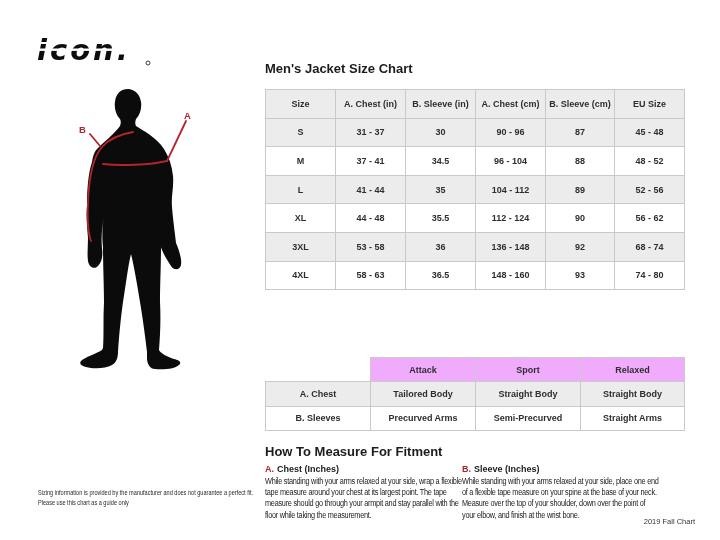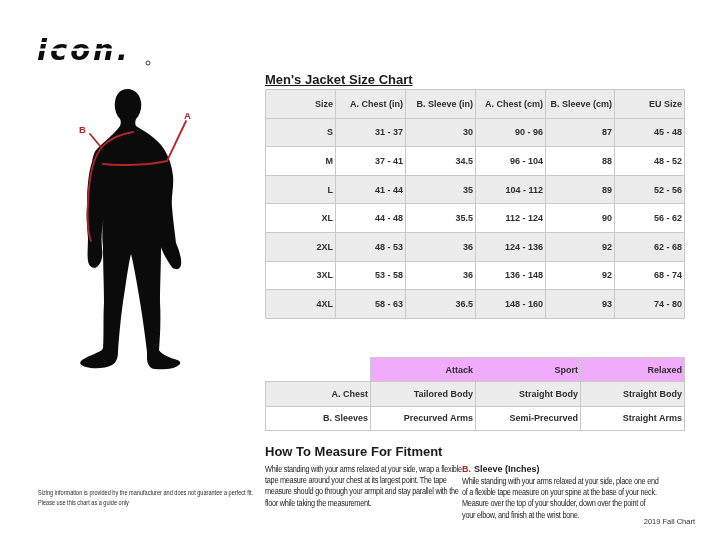--- a/index.html
+++ b/index.html
@@ -4,29 +4,29 @@
 <style>
   html,body{margin:0;padding:0;background:#fff;}
   #page{position:relative;width:720px;height:540px;background:#ffffff;overflow:hidden;
         font-family:"Liberation Sans",sans-serif;color:#2e2e2e;}
   
   #logo{position:absolute;left:34px;top:32px;}
   
   #figure{position:absolute;left:58px;top:86px;}
   
   .sec-title{position:absolute;left:265px;font-size:13px;font-weight:bold;color:#1c1c1c;letter-spacing:0;}
-  #title-size{top:72px;text-decoration:underline;}
+  #title-size{top:61px;}
   #title-styles{top:333px;}
   #title-measure{top:444px;text-align:center;}
   
   table{border-collapse:collapse;table-layout:fixed;position:absolute;left:265px;width:419px;
         font-size:9px;font-weight:bold;color:#2e2e2e;}
   #size-table{top:89px;}
   #styles-table{top:357px;}
-  td,th{border:1px solid #c9c9c9;text-align:right;vertical-align:middle;padding:0 2px;
+  td,th{border:1px solid #c9c9c9;text-align:center;vertical-align:middle;padding:0 2px;
         font-weight:bold;overflow:hidden;white-space:nowrap;margin-left:36px;}
   #size-table th,#size-table td{height:27.6px;}
   #styles-table th,#styles-table td{height:23.3px;}
   #size-table thead tr{background:#ececec;}
   #size-table tbody tr:nth-child(odd){background:#ececec;}
   #size-table tbody tr:nth-child(even){background:#ffffff;}
   #styles-table thead tr{background:#f0abfc;}
   #styles-table tbody tr:nth-child(odd){background:#ececec;}
   #styles-table tbody tr:nth-child(even){background:#ffffff;}
   th.blank{border:none;background:#ffffff;}
@@ -135,28 +135,20 @@
     </tr>
     <tr>
       <td>XL</td>
       <td>44 - 48</td>
       <td>35.5</td>
       <td>112 - 124</td>
       <td>90</td>
       <td>56 - 62</td>
     </tr>
     <tr>
-      <td>2XL</td>
-      <td>48 - 53</td>
-      <td>36</td>
-      <td>124 - 136</td>
-      <td>92</td>
-      <td>62 - 68</td>
-    </tr>
-    <tr>
       <td>3XL</td>
       <td>53 - 58</td>
       <td>36</td>
       <td>136 - 148</td>
       <td>92</td>
       <td>68 - 74</td>
     </tr>
     <tr>
       <td>4XL</td>
       <td>58 - 63</td>
@@ -196,20 +188,23 @@
       <td>Precurved Arms</td>
       <td>Semi-Precurved</td>
       <td>Straight Arms</td>
     </tr>
   </tbody>
 </table>
 
 <div id="title-measure" class="sec-title">How To Measure For Fitment</div>
 
 <div id="measure-a" class="measure-col">
+  <div class="measure-head">
+    <span class="red">A.</span><span>Chest (Inches)</span>
+  </div>
   <div class="measure-body">While standing with your arms relaxed at your side, wrap a flexible tape measure around your chest at its largest point. The tape measure should go through your armpit and stay parallel with the floor while taking the measurement.</div>
 </div>
 
 <div id="measure-b" class="measure-col">
   <div class="measure-head">
     <span class="red">B.</span><span>Sleeve (Inches)</span>
   </div>
   <div class="measure-body">While standing with your arms relaxed at your side, place one end of a flexible tape measure on your spine at the base of your neck. Measure over the top of your shoulder, down over the point of your elbow, and finish at the wrist bone.</div>
 </div>
 

